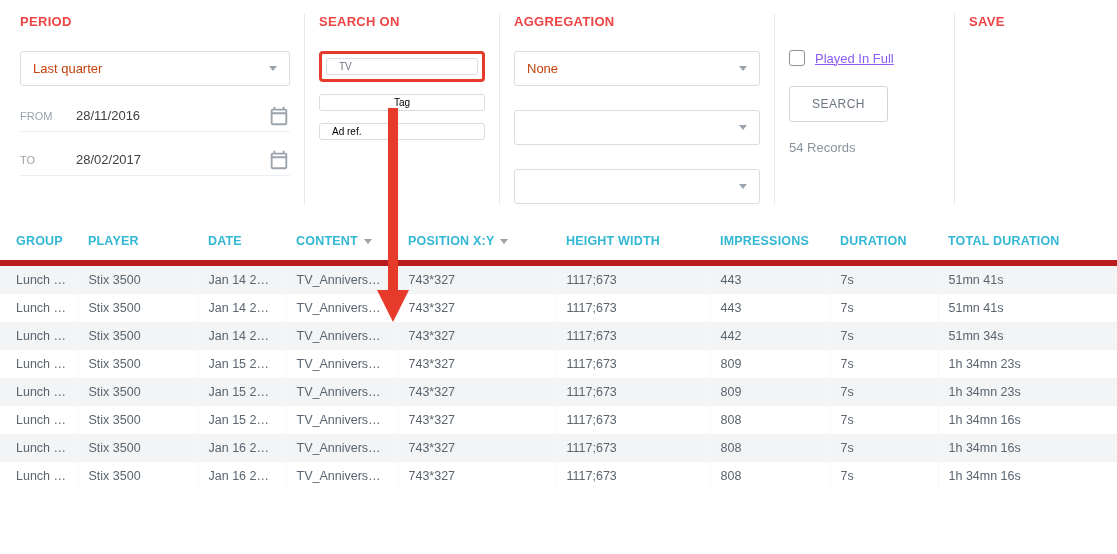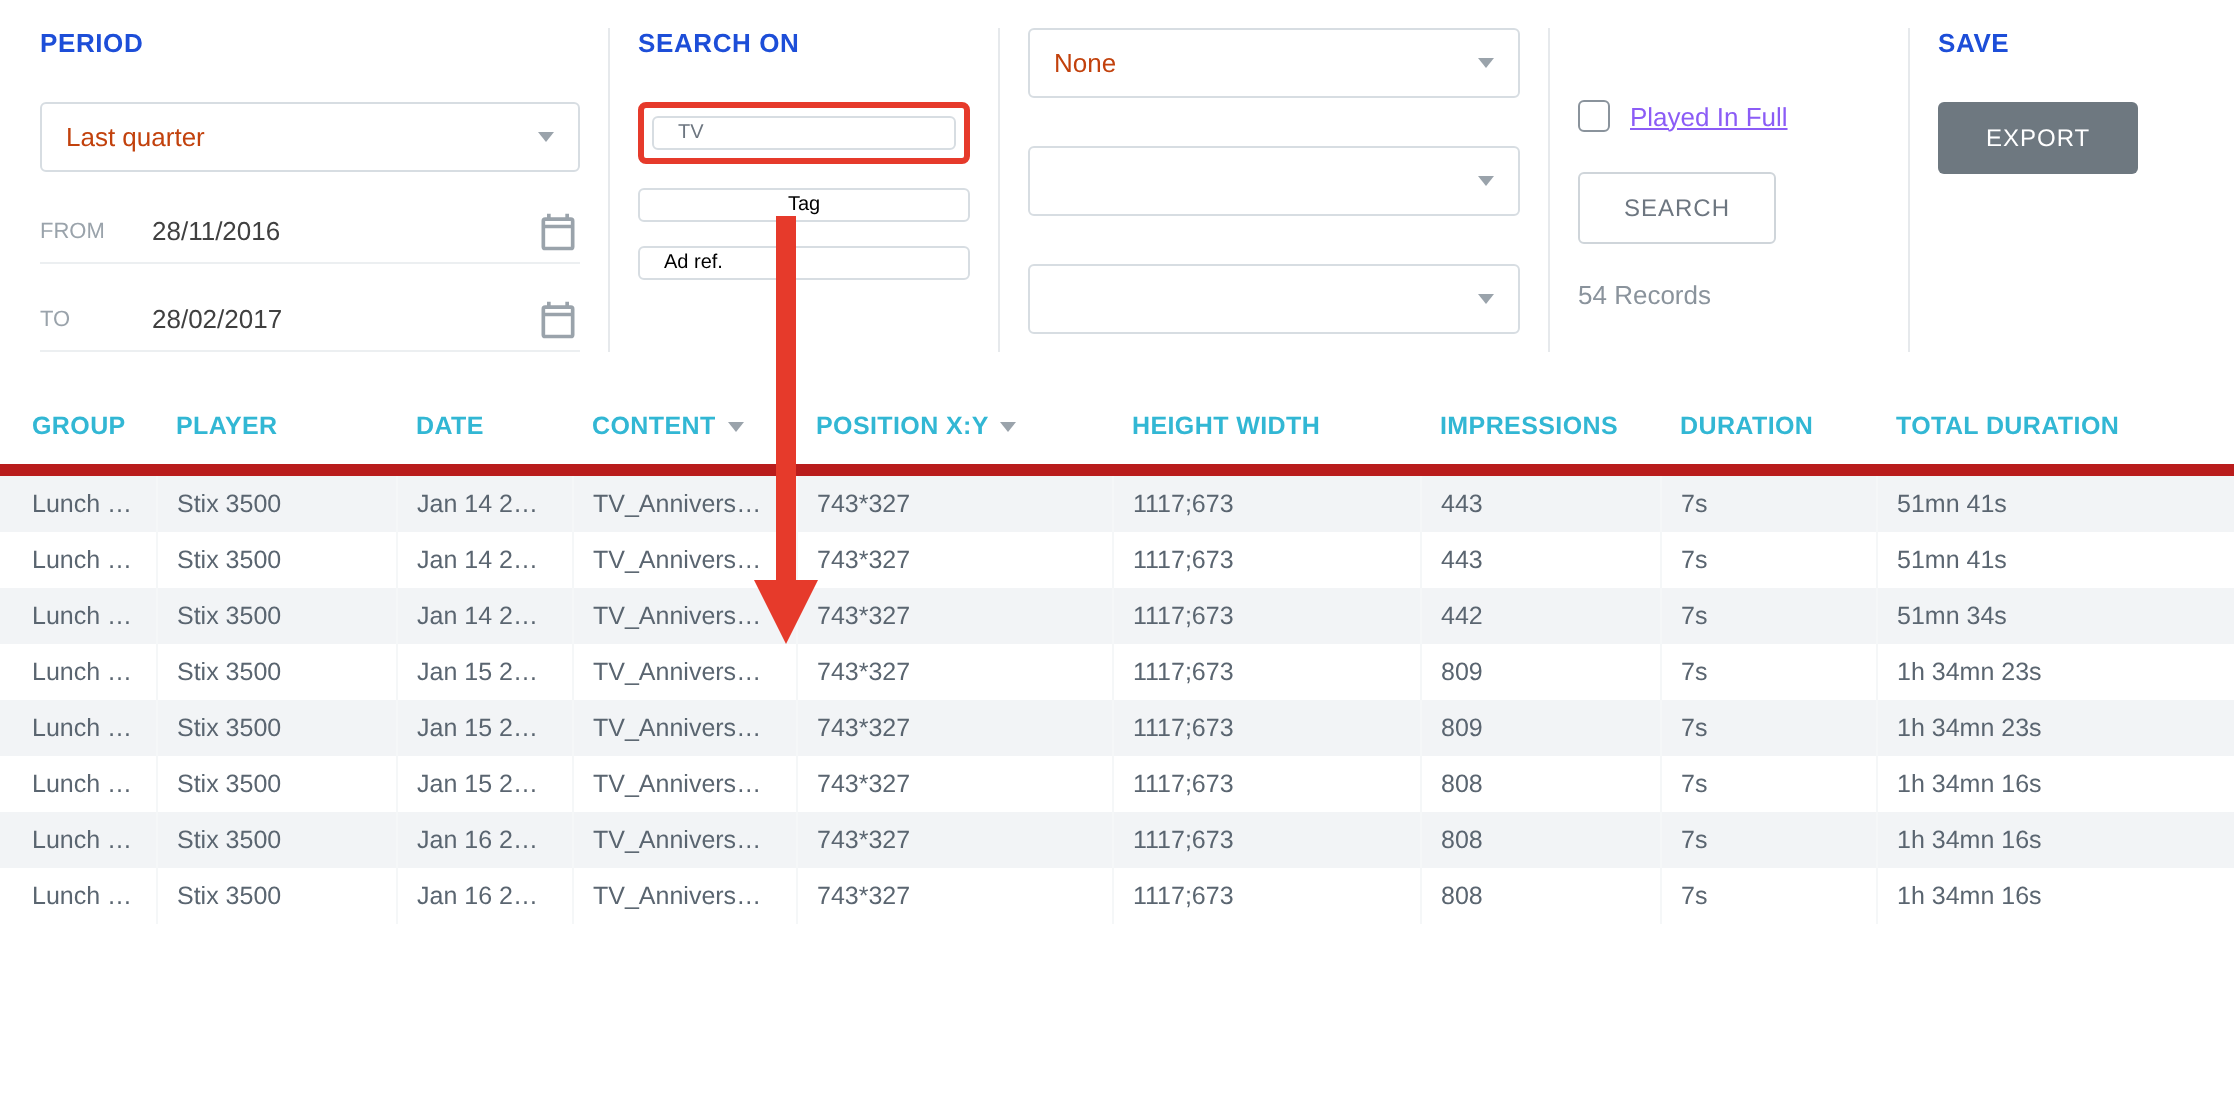--- a/index.html
+++ b/index.html
@@ -21,21 +21,21 @@
     padding: 0 14px;
     border-right: 1px solid #e6e9ec;
   }
   .col:last-child { border-right: none; }
   .col-period { width: 285px; padding-left: 0; }
   .col-search { width: 195px; }
   .col-agg { width: 275px; }
   .col-act { width: 180px; }
   .col-save { width: 140px; border-right: none; padding-right: 0; }
   .section-label {
-    color: #1d4ed8;
+    color: #ef4444;
     font-weight: 600;
     font-size: 13px;
     letter-spacing: .3px;
     margin-bottom: 22px;
   }
   .dropdown {
     display: flex;
     align-items: center;
     justify-content: space-between;
     border: 1px solid #d7dde2;
@@ -214,20 +214,21 @@
   <div class="col col-search">
     <div class="section-label">SEARCH ON</div>
     <div class="highlight-box">
       <div class="textbox">TV</div>
     </div>
     <div class="textbox placeholder field-gap" textcontent="Tag">Tag</div>
     <div class="textbox placeholder">Ad ref.</div>
   </div>
 
   <div class="col col-agg">
+    <div class="section-label">AGGREGATION</div>
     <div class="dropdown field-gap" style="margin-bottom:24px;">
       <span>None</span>
       <span class="caret"></span>
     </div>
     <div class="dropdown field-gap" style="margin-bottom:24px;">
       <span>&nbsp;</span>
       <span class="caret"></span>
     </div>
     <div class="dropdown">
       <span>&nbsp;</span>
@@ -240,21 +241,20 @@
     <div class="checkbox-row">
       <div class="chk"></div>
       <span class="chk-label">Played In Full</span>
     </div>
     <button class="btn">SEARCH</button>
     <div class="records">54 Records</div>
   </div>
 
   <div class="col col-save">
     <div class="section-label">SAVE</div>
-    <button class="btn btn-export">EXPORT</button>
   </div>
 
 </div>
 
 <svg class="arrow" width="40" height="220">
   <line x1="20" y1="0" x2="20" y2="188" stroke="#e63a2b" stroke-width="10"></line>
   <polygon points="4,182 36,182 20,214" fill="#e63a2b"></polygon>
 </svg>
 
 <table class="tbl pad-left">

